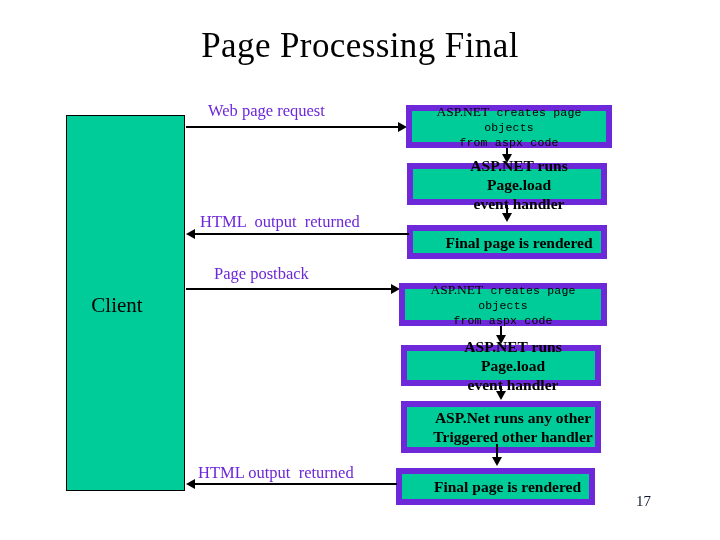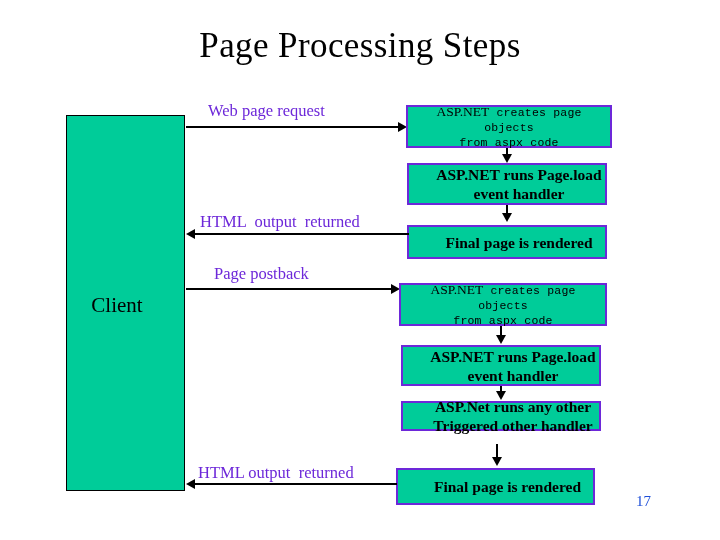--- a/index.html
+++ b/index.html
@@ -51,21 +51,21 @@
     text-align: center;
     font-size: 21px;
     line-height: 26px;
     white-space: nowrap;
   }
 
   
   .pbox {
     position: absolute;
     background: #00cc99;
-    border: 2px solid #6d28d9;
+    border: 6px solid #6d28d9;
     box-sizing: border-box;
     display: flex;
     align-items: center;
     justify-content: center;
     text-align: center;
   }
   .pbox .txt {
     width: 100%;
     padding: 0 2px;
     box-sizing: border-box;
@@ -89,21 +89,21 @@
     font-size: 15.5px;
     line-height: 19px;
     margin-left: 24px;
   }
 
   #box-create-1 { left: 406px; top: 105px;  width: 206px; height: 43px; }
   #box-pageload-1 { left: 407px; top: 163px; width: 200px; height: 42px; }
   #box-final-1 { left: 407px; top: 225px;   width: 200px; height: 34px; }
   #box-create-2 { left: 399px; top: 283px;  width: 208px; height: 43px; }
   #box-pageload-2 { left: 401px; top: 345px; width: 200px; height: 41px; }
-  #box-other-2 { left: 401px; top: 401px;   width: 200px; height: 30px; }
+  #box-other-2 { left: 401px; top: 401px;   width: 200px; height: 52px; }
   #box-final-2 { left: 396px; top: 468px;   width: 199px; height: 37px; }
 
   
   .hline {
     position: absolute;
     height: 0;
     border-top: 2px solid #000000;
   }
   .vline {
     position: absolute;
@@ -146,29 +146,29 @@
   #lbl-html-2       { left: 198px; top: 463px; }
 
   
   #page-number {
     position: absolute;
     left: 636px;
     top: 492px;
     font-family: "Liberation Serif", "DejaVu Serif", serif;
     font-size: 15px;
     line-height: 18px;
-    color: #1d4ed8;
+    color: #0f172a;
   }
 </style>
 </head>
 <body>
 
 <div id="slide">
 
-  <div id="slide-title">Page Processing Steps</div>
+  <div id="slide-title">Page Processing Final</div>
 
   <div class="client-bar"></div>
   <div class="client-label">Client</div>
 
   <div class="hline" style="left:186px; top:126px; width:213px;"></div>
   <div class="arrowhead arrow-right" style="left:398px; top:122px;"></div>
   <div class="flow-label" id="lbl-web-request">Web page request</div>
 
   <div class="pbox mono" id="box-create-1">
     <div class="txt">

